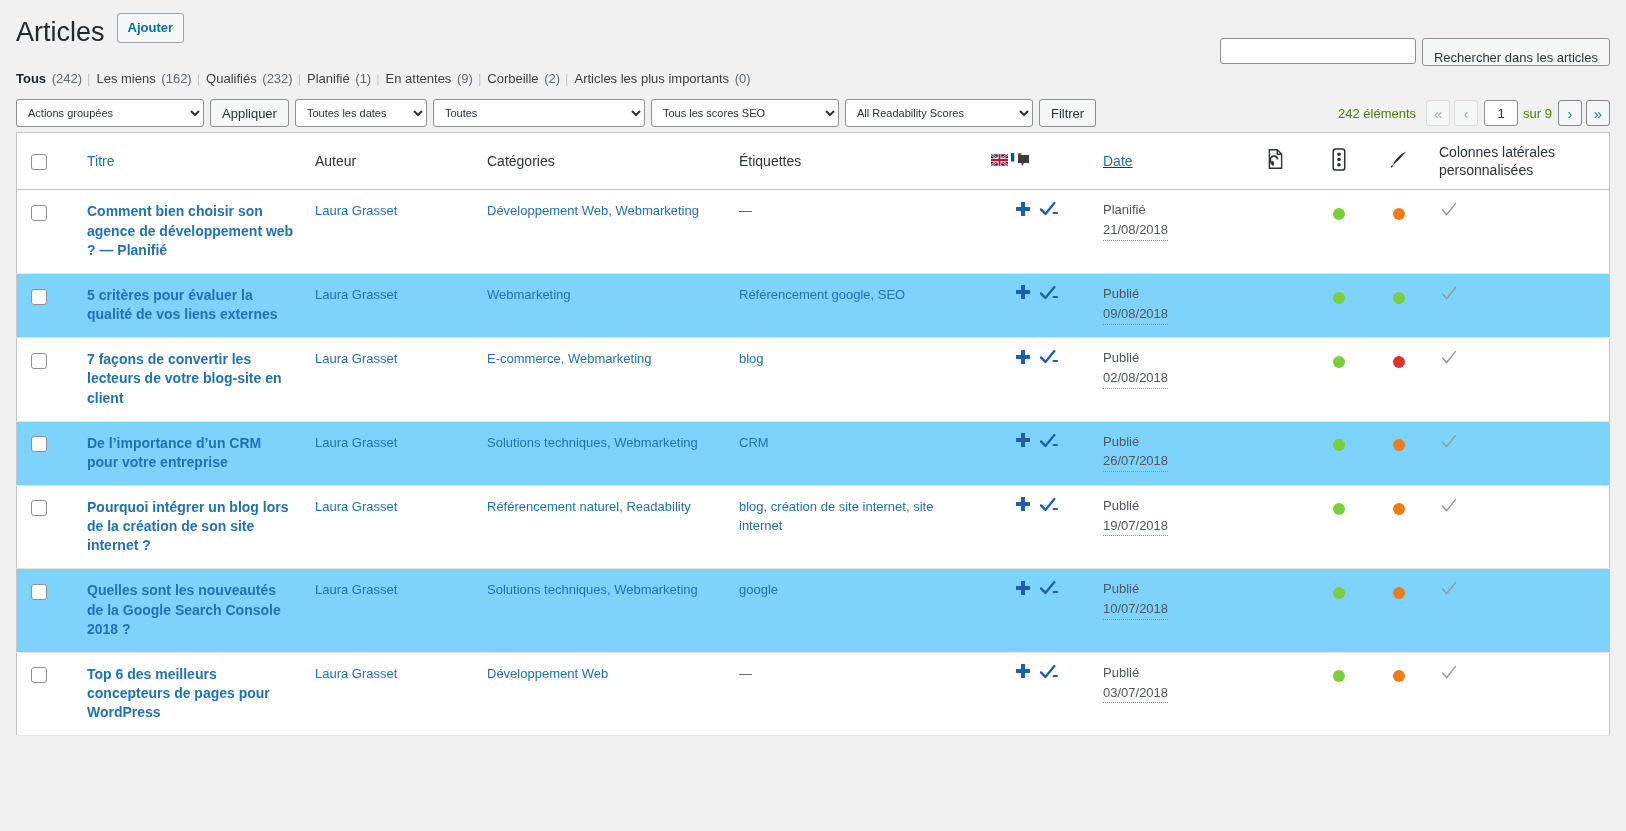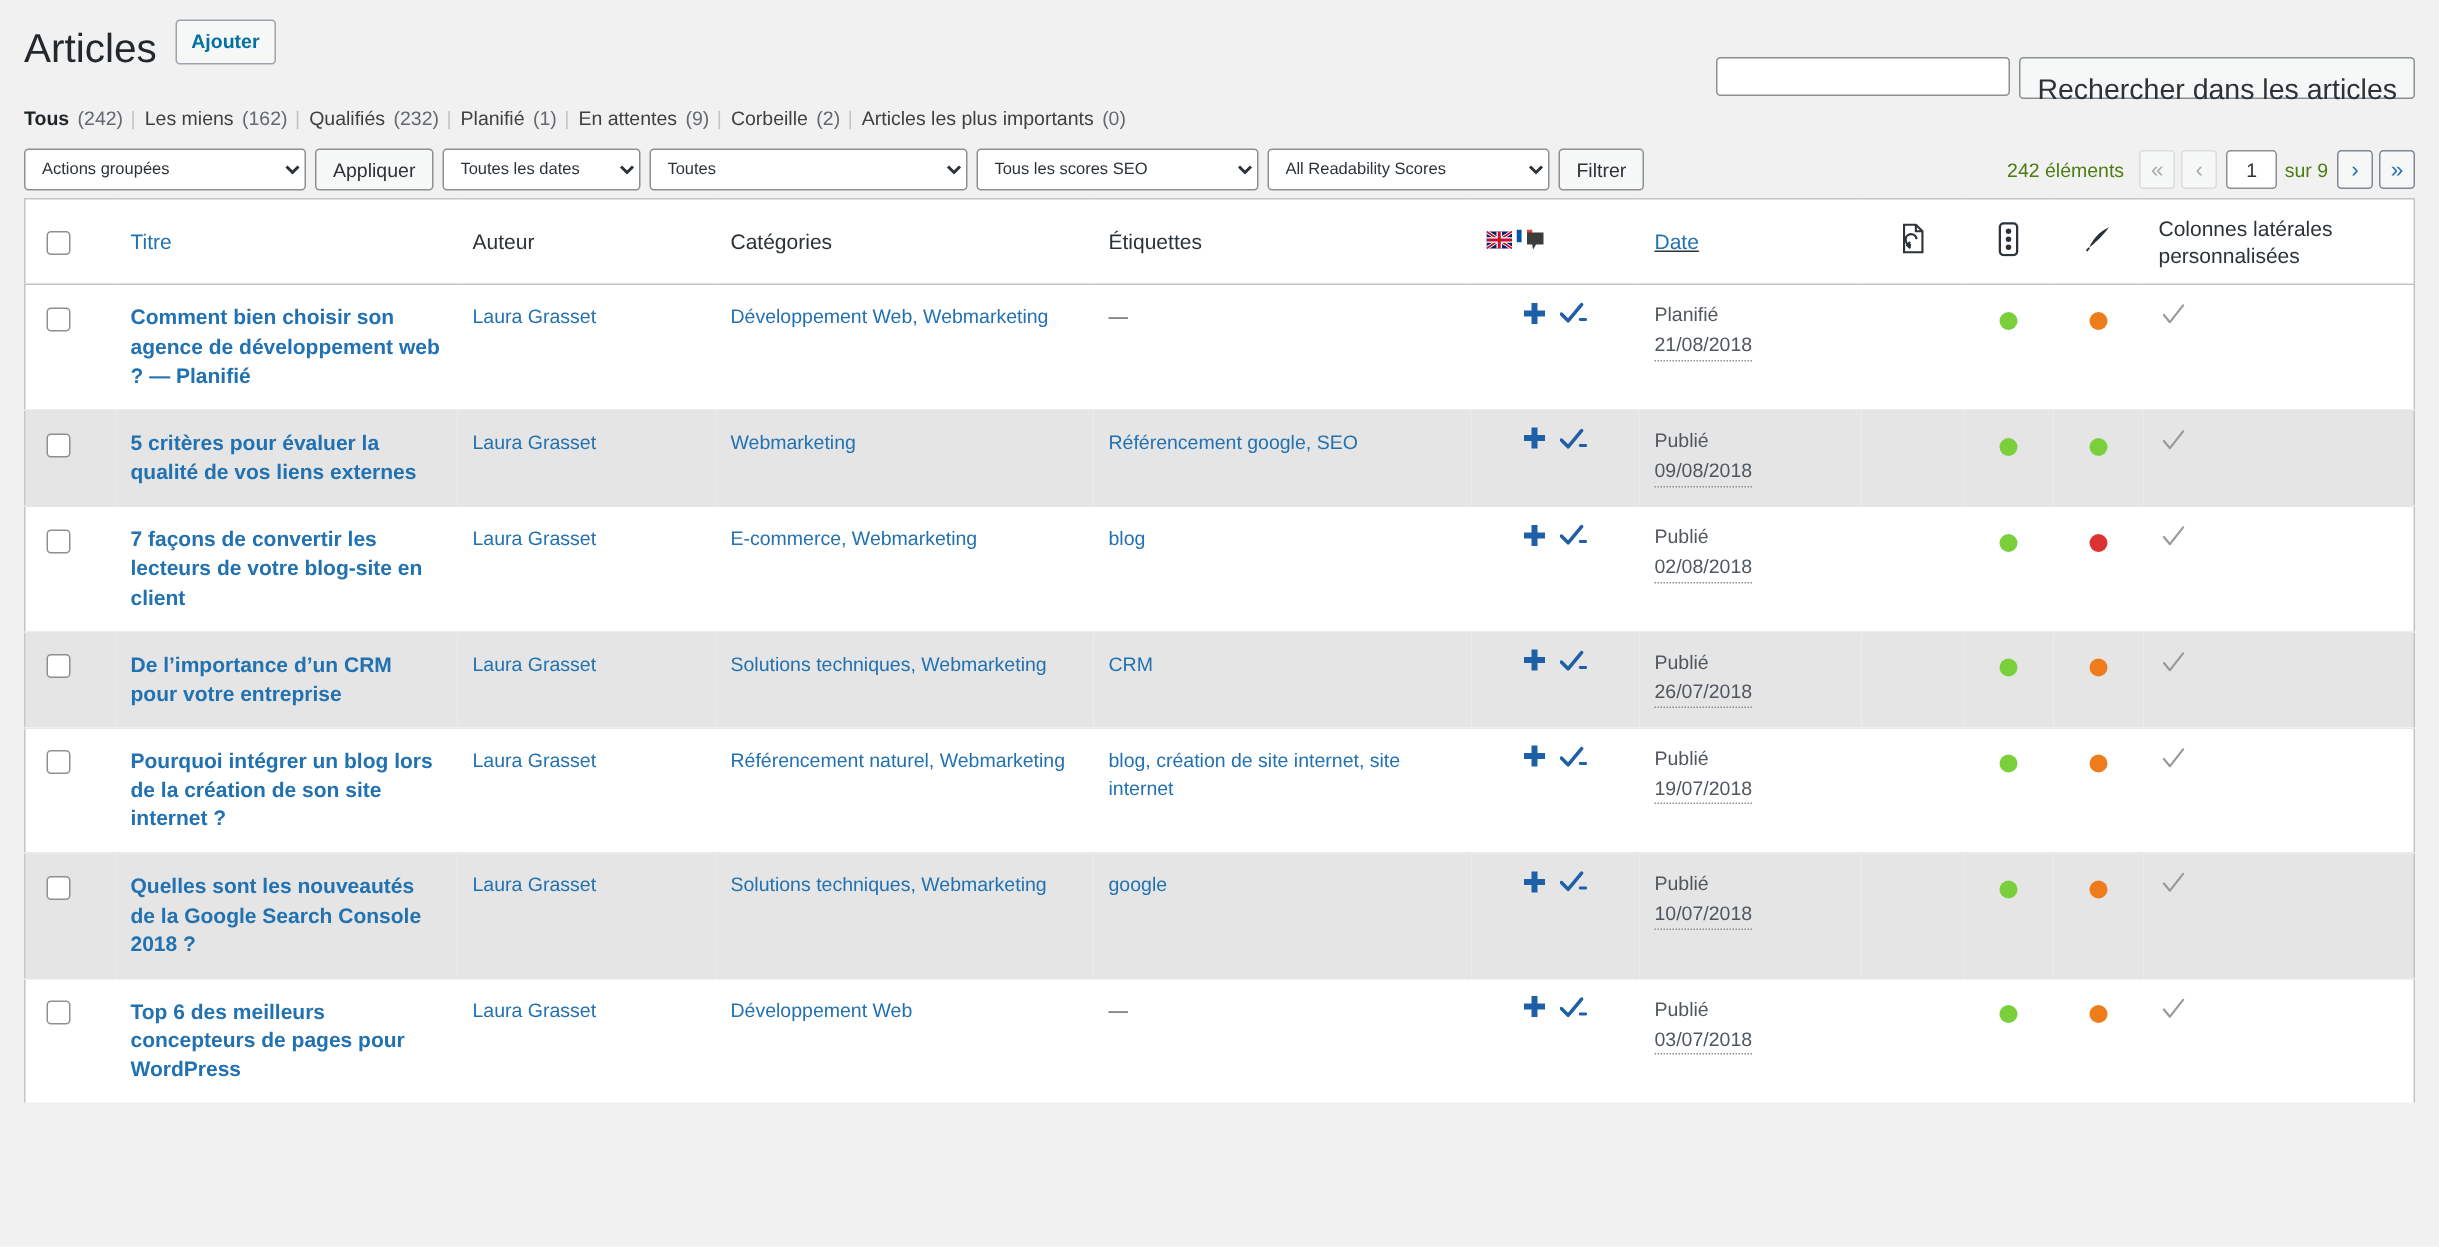--- a/index.html
+++ b/index.html
@@ -115,21 +115,21 @@
     font-size: 13px;
     padding: 0 8px;
     color: #2c3338;
     outline: none;
     font-family: "Liberation Sans", sans-serif;
   }
   .search-submit {
     margin-left: 6px;
     height: 28px;
     padding: 12px 11px;
-    font-size: 19px;
+    font-size: 13px;
     line-height: 1;
     color: #2c3338;
     background: #f6f7f7;
     border: 1px solid #8c8f94;
     border-radius: 3px;
     cursor: pointer;
     font-family: "Liberation Sans", sans-serif;
     white-space: nowrap;
   }
 
@@ -286,21 +286,21 @@
     height: 16px;
     box-sizing: border-box;
     border: 1px solid #8c8f94;
     border-radius: 3px;
     background: #fff;
     vertical-align: middle;
     cursor: pointer;
   }
 
   tbody tr { background: #fff; }
-  tbody tr.alt { background: #e5e5e5; }
+  tbody tr.alt { background: #7dd3fc; }
   tbody td {
     padding: 12px 10px 12px 10px;
     vertical-align: top;
     font-size: 13px;
     line-height: 1.45;
     color: #50575e;
     border-top: 1px solid #e6e6e6;
   }
   tbody tr:first-child td { border-top: none; }
   td.cell-cb { padding-left: 14px; padding-top: 13px; }
@@ -604,21 +604,21 @@
           <svg width="16" height="16" viewBox="0 0 20 20" style="display:block;margin-left:2px">
             <path d="M2,10 L7,16 L18,2" fill="none" stroke="#999999" stroke-width="1.8" stroke-linecap="round" stroke-linejoin="round"></path>
           </svg>
         </td>
       </tr>
 
       <tr>
         <td class="cell-cb"><span class="cb-box"></span></td>
         <td><a class="row-title">Pourquoi intégrer un blog lors de la création de son site internet ?</a></td>
         <td class="cell-author"><span class="lnk">Laura Grasset</span></td>
-        <td class="cell-cats"><span class="lnk">Référencement naturel, Webmarketing</span></td>
+        <td class="cell-cats"><span class="lnk">Référencement naturel, Readability</span></td>
         <td class="cell-tags"><span class="lnk">blog, création de site internet, site internet</span></td>
         <td class="cell-lang">
           <span class="lang-icons">
             <span class="icon-plus"></span>
             <svg width="18" height="15" viewBox="0 0 20 16">
               <path d="M1,9 L6,14 L16,2" fill="none" stroke="#1f5fa8" stroke-width="2.6" stroke-linecap="round" stroke-linejoin="round"></path>
               <path d="M15,13 H19" fill="none" stroke="#1f5fa8" stroke-width="2.2" stroke-linecap="round"></path>
             </svg>
           </span>
         </td>

